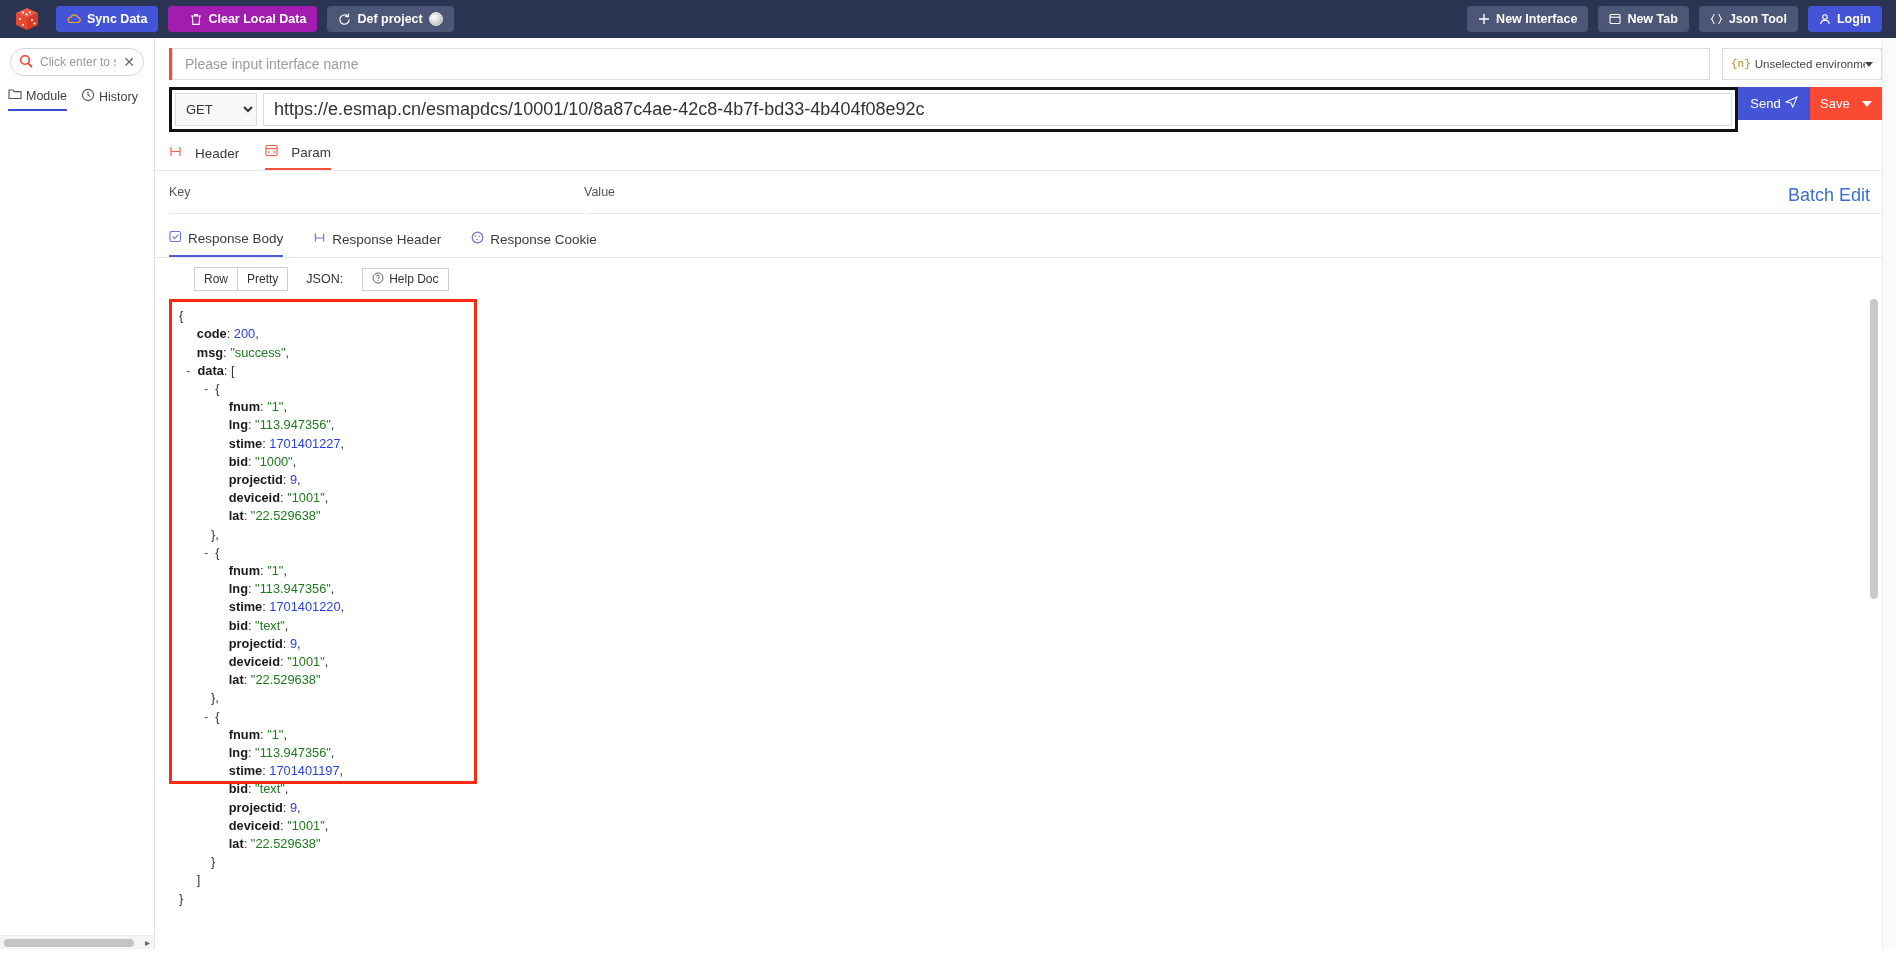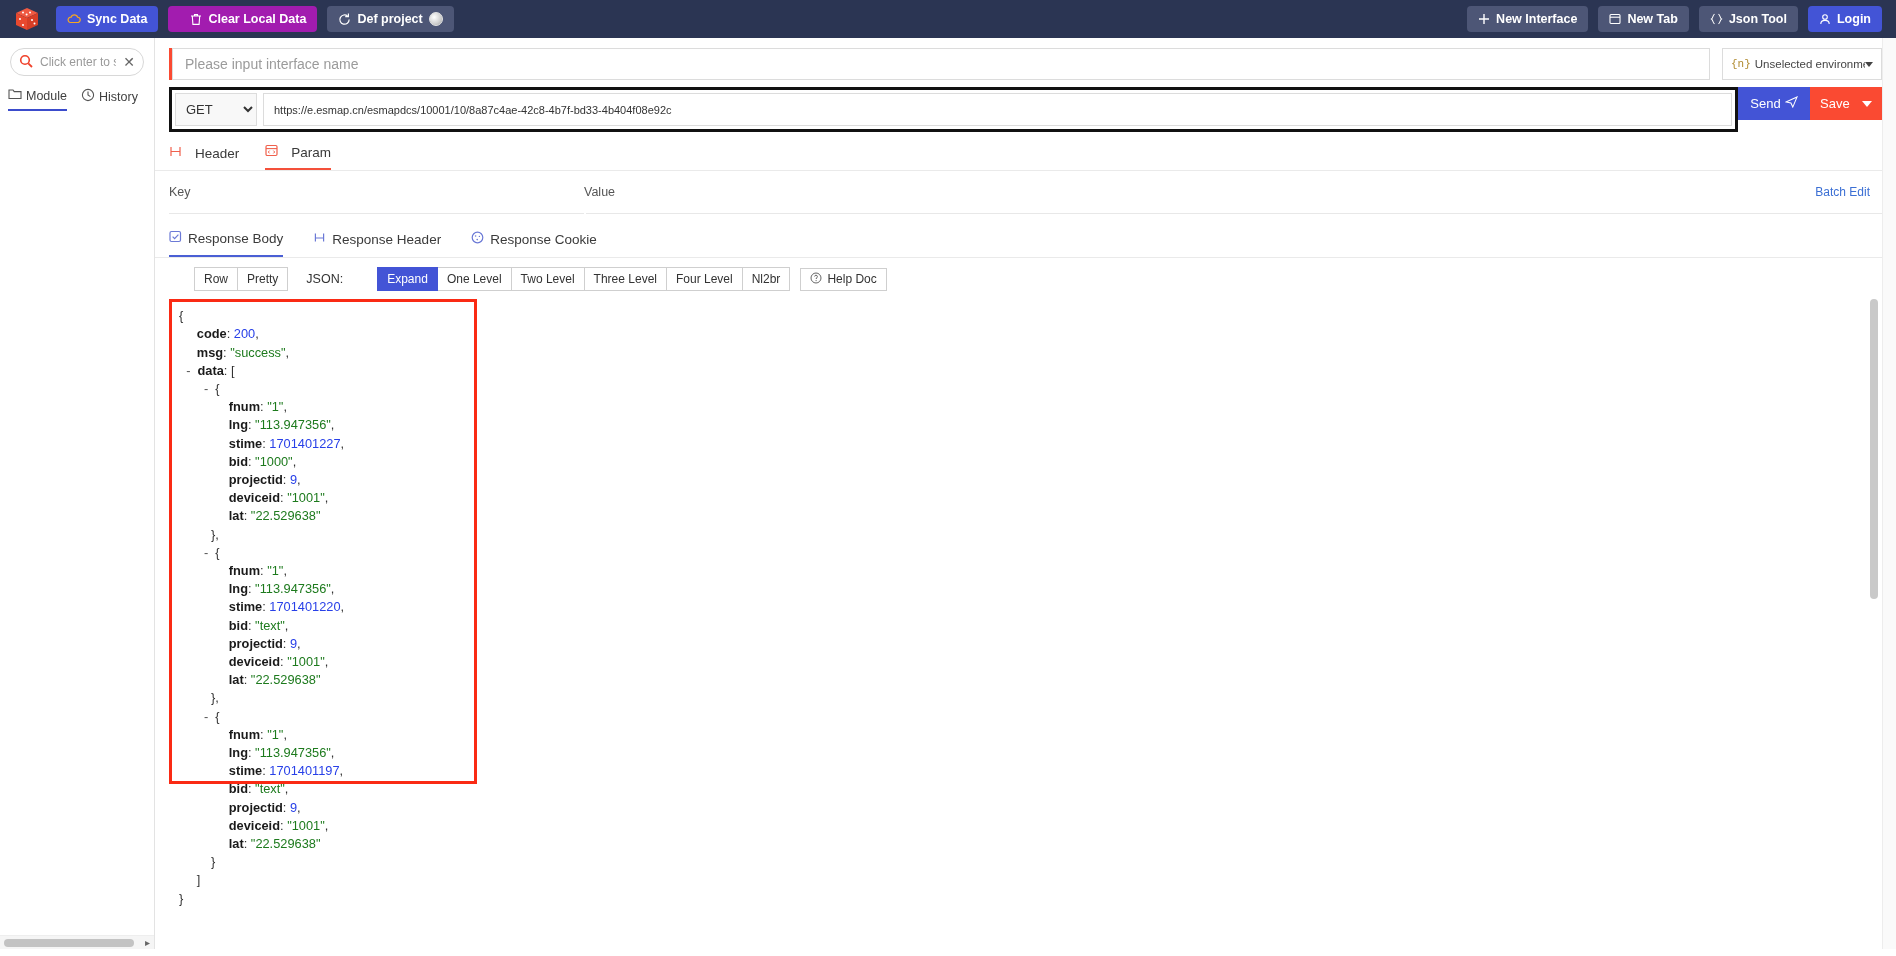--- a/index.html
+++ b/index.html
@@ -198,21 +198,21 @@
     outline: none;
     font-family: "Liberation Sans", sans-serif;
     margin: 3px 0 3px 3px;
   }
   .url-input {
     flex: 1 1 auto;
     height: 33px;
     border: 1px solid #dcdcdc;
     margin: 3px 3px 3px 6px;
     padding: 0 10px;
-    font-size: 11px;
+    font-size: 18px;
     color: #333;
     outline: none;
     font-family: "Liberation Sans", sans-serif;
     min-width: 0;
   }
   .send-btn {
     width: 72px; height: 33px;
     background: #4354d6;
     color: #fff; border: none;
     font-size: 13px; cursor: pointer;
@@ -247,21 +247,21 @@
     display: flex;
     padding: 14px 14px 0 14px;
     font-size: 12.5px;
     color: #555;
     position: relative;
   }
   .kv-key { width: 415px; }
   .kv-val { flex: 1 1 auto; }
   .batch-edit {
     position: absolute; right: 26px; top: 14px;
-    color: #3b6fd4; font-size: 12px; cursor: pointer;
+    color: #3b6fd4; font-size: 18px; cursor: pointer;
   }
   .kv-lines {
     display:flex; padding: 0 14px; margin-top: 14px; gap: 0;
   }
   .kv-line-a { width: 415px; border-bottom: 1px solid #e8e8e8; height: 1px; }
   .kv-line-b { flex:1 1 auto; border-bottom: 1px solid #e8e8e8; height: 1px; margin-left: 2px;}
 
   
   .resp-tabs {
     display: flex;
@@ -583,28 +583,20 @@
         <span>Response Cookie</span>
       </div>
     </div>
 
     <div class="json-bar">
       <div class="seg">
         <div class="b">Row</div>
         <div class="b">Pretty</div>
       </div>
       <div class="json-label">JSON:</div>
-      <div class="seg">
-        <div class="b on">Expand</div>
-        <div class="b">One Level</div>
-        <div class="b">Two Level</div>
-        <div class="b">Three Level</div>
-        <div class="b">Four Level</div>
-        <div class="b">Nl2br</div>
-      </div>
       <div class="helpdoc">
         <span>
           <svg width="12" height="12" viewBox="0 0 12 12">
               <circle cx="6" cy="6" r="5" fill="none" stroke="#666" stroke-width="1"></circle>
               <path d="M4.6 4.5a1.4 1.4 0 1 1 1.7 1.5v1" fill="none" stroke="#666" stroke-width="1"></path>
               <circle cx="6.1" cy="8.6" r="0.6" fill="#666"></circle>
             </svg>
         </span>
         <span>Help Doc</span>
       </div>

